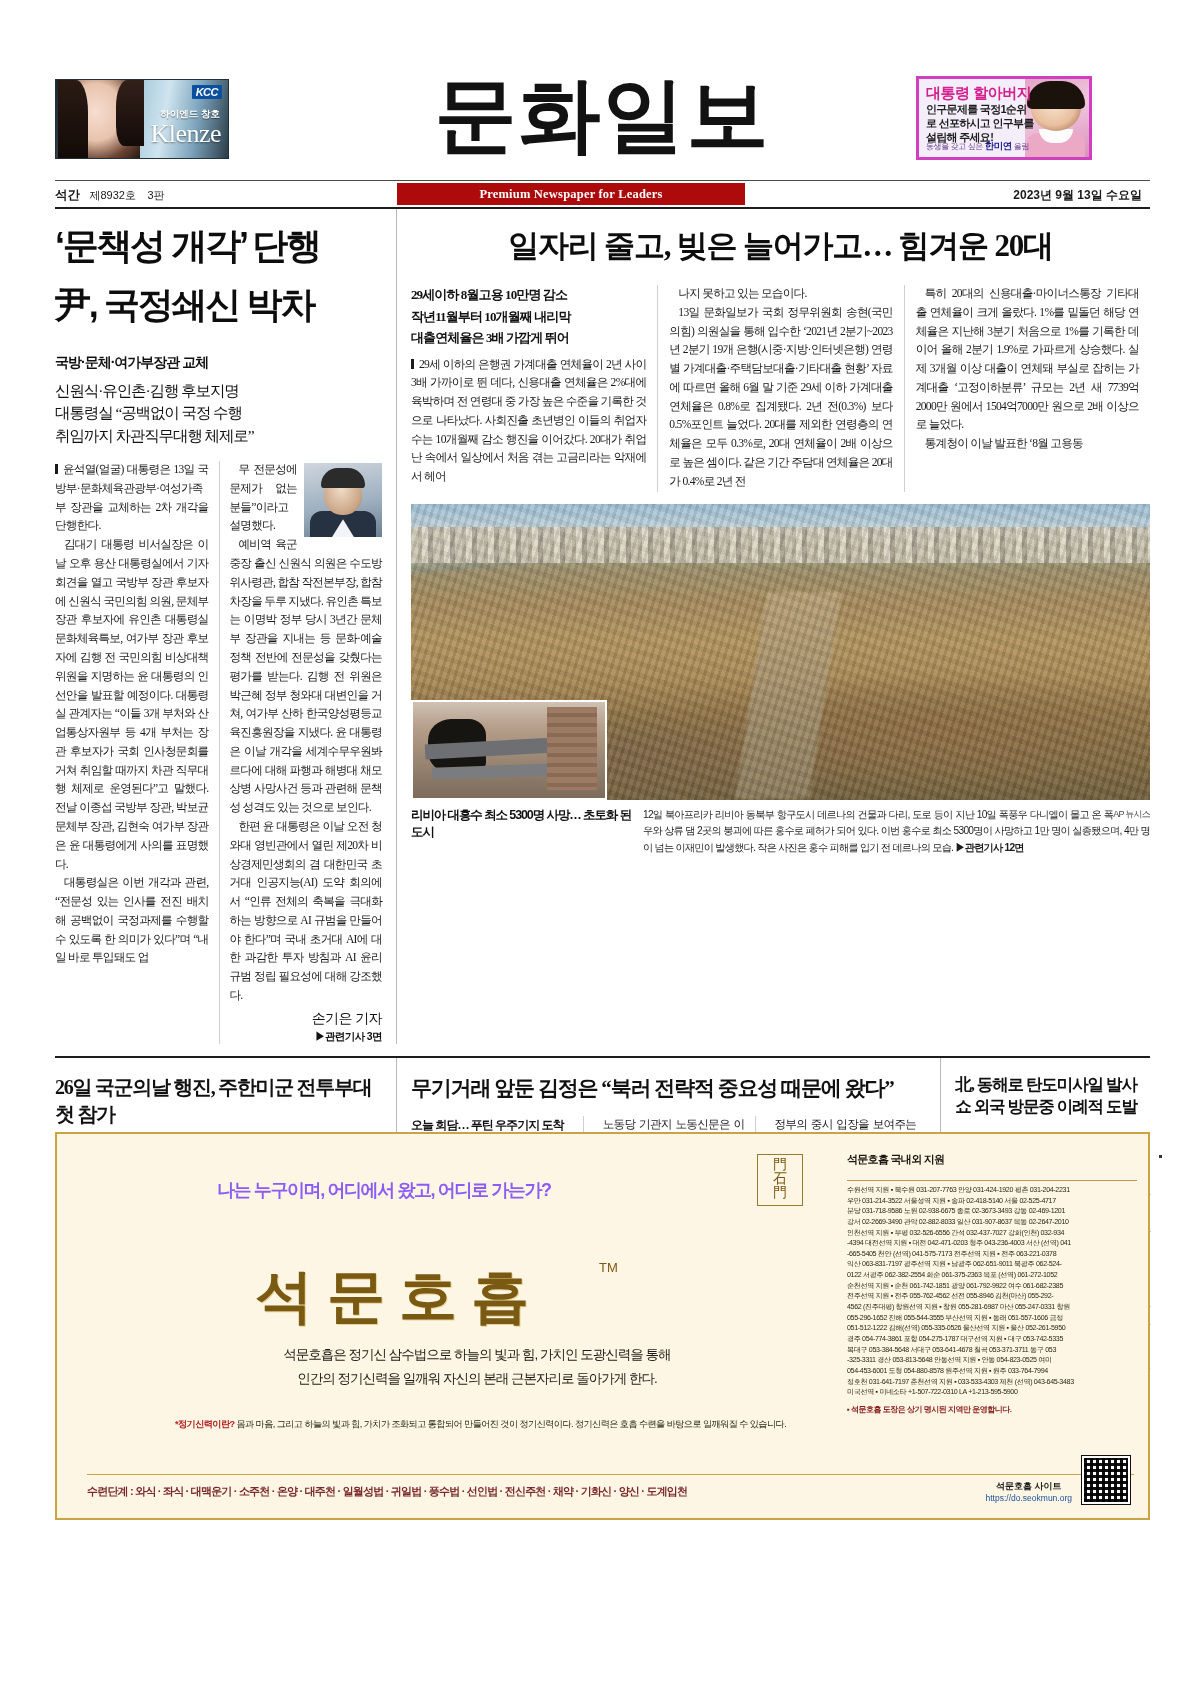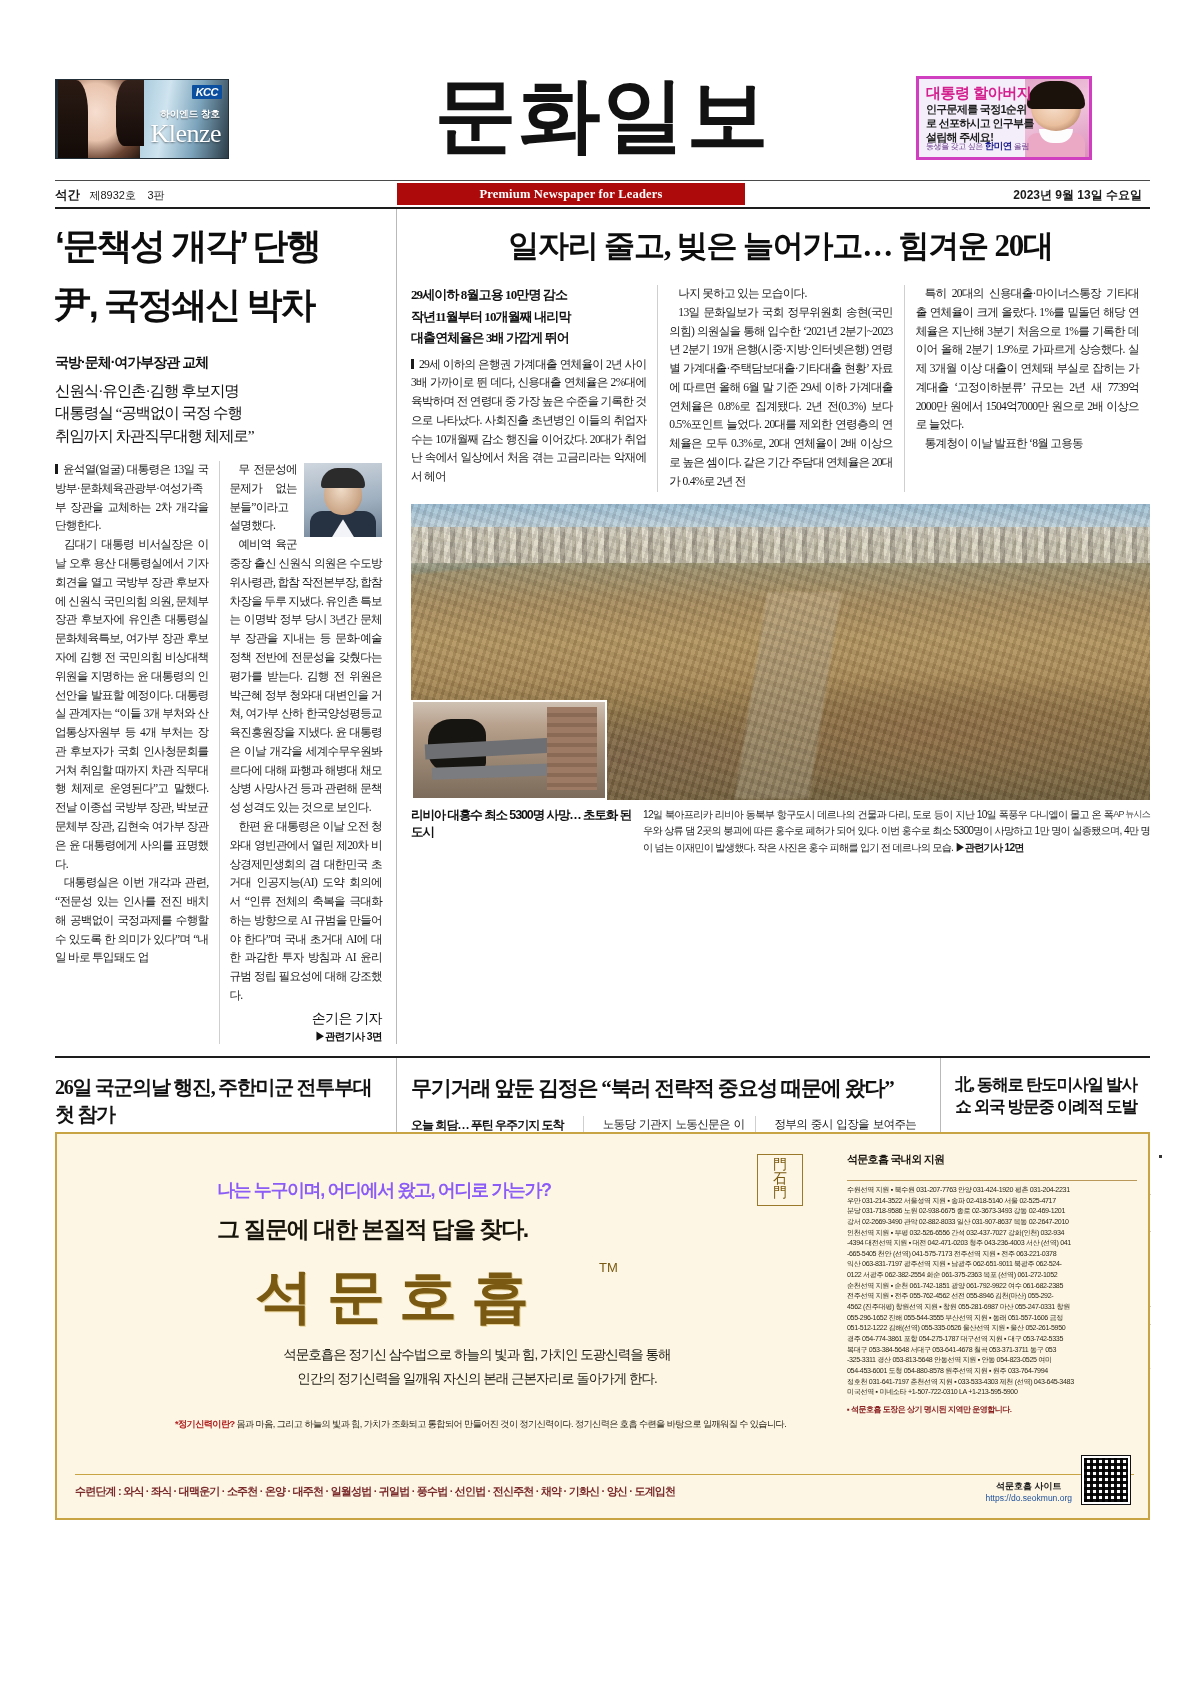--- a/index.html
+++ b/index.html
@@ -217,21 +217,21 @@
   .ad-seal span { display:block; }
 
   .ad-support { position:absolute; left:790px; top:18px; width:290px; }
   .ad-support-h { font-family:"Liberation Sans", sans-serif; font-weight:bold; font-size:11px;
     letter-spacing:-0.7px; color:#1b1710; border-bottom:1px solid #b9985a; padding-bottom:13px; }
   .ad-support-b { margin-top:4px; font-family:"Liberation Sans", sans-serif; font-size:7.1px;
     line-height:1.5; letter-spacing:-0.35px; color:#2b2618; text-align:justify; }
   .ad-support-f { margin-top:6px; font-family:"Liberation Sans", sans-serif; font-size:8px;
     letter-spacing:-0.5px; color:#8a2020; font-weight:bold; }
 
-  .ad-footbar { position:absolute; left:18px; right:14px; bottom:10px; height:34px;
+  .ad-footbar { position:absolute; left:30px; right:14px; bottom:10px; height:34px;
     border-top:1px solid #c9a444; display:flex; align-items:center; }
   .ad-steps { font-family:"Liberation Sans", sans-serif; font-size:11px; font-weight:bold;
     letter-spacing:-0.8px; color:#7a2a2a; }
   .ad-site { position:absolute; right:76px; bottom:14px; text-align:center;
     font-family:"Liberation Sans", sans-serif; font-size:8.5px; line-height:1.35; color:#1b4f9c; }
   .ad-site b { display:block; color:#1a1a1a; font-size:9px; }
   .ad-qr { position:absolute; right:18px; bottom:14px; width:48px; height:48px;
     background:
       repeating-linear-gradient(90deg,#111 0 3px, #fff 3px 6px),
       repeating-linear-gradient(0deg,#111 0 3px, #fff 3px 6px);
@@ -438,21 +438,20 @@
             <div class="byline">정충신 선임기자</div>
           </div>
         </div>
       </div>
     </div>
   </div>
 
   <div class="bigad">
     <div class="bigad-inner">
       <div class="ad-q1">나는 누구이며, 어디에서 왔고, 어디로 가는가?</div>
-      <div class="ad-q2">그 질문에 대한 본질적 답을 찾다.</div>
       <div class="ad-brand">석문호흡</div>
       <div class="ad-tm">TM</div>
       <div class="ad-d1">석문호흡은 정기신 삼수법으로 하늘의 빛과 힘, 가치인 도광신력을 통해</div>
       <div class="ad-d2">인간의 정기신력을 일깨워 자신의 본래 근본자리로 돌아가게 한다.</div>
       <div class="ad-note">
         <span class="star">*정기신력이란?</span><span> 몸과 마음, 그리고 하늘의 빛과 힘, 가치가 조화되고 통합되어 만들어진 것이 정기신력이다. 정기신력은 호흡 수련을 바탕으로 일깨워질 수 있습니다.</span>
       </div>
 
       <div class="ad-seal">
         <span>門</span>

